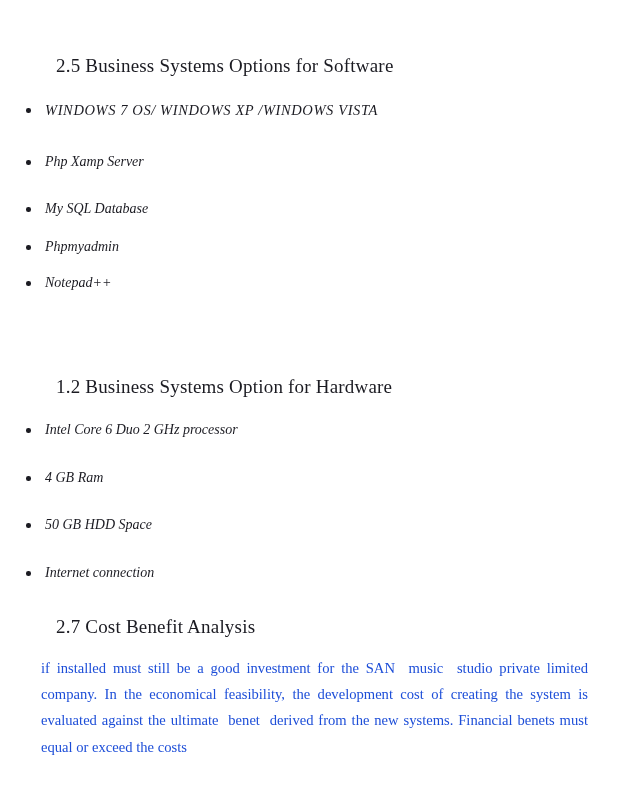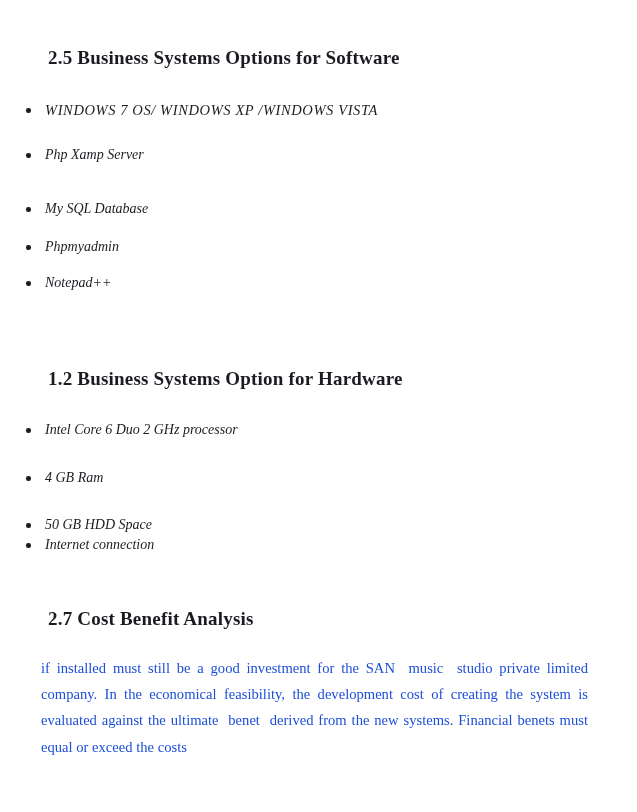--- a/index.html
+++ b/index.html
@@ -11,23 +11,23 @@
     position: relative;
     width: 637px;
     height: 812px;
     background: #ffffff;
     font-family: "Liberation Serif", "DejaVu Serif", serif;
     color: #1b1b22;
     overflow: hidden;
   }
   .heading {
     position: absolute;
-    margin: 0;
+    margin: 8px;
     font-size: 19px;
-    font-weight: 700;
+    font-weight: 400;
     line-height: 24px;
     letter-spacing: 0.2px;
     white-space: nowrap;
   }
   .heading-25 { left: 48px; top: 46px; }
   .heading-26 { left: 48px; top: 367px; }
   .heading-27 { left: 48px; top: 607px; }
 
   .bullet-item {
     position: absolute;
@@ -49,29 +49,29 @@
   }
   .bullet-item .txt {
     position: absolute;
     left: 45px;
     top: 0;
     font-style: italic;
   }
   .caps { letter-spacing: 0.6px; font-size: 14.5px; }
 
   .sw-item-0 { top: 101px; }
-  .sw-item-1 { top: 146px; }
+  .sw-item-1 { top: 153px; }
   .sw-item-2 { top: 200px; }
   .sw-item-3 { top: 238px; }
   .sw-item-4 { top: 274px; }
 
   .hw-item-0 { top: 421px; }
   .hw-item-1 { top: 469px; }
   .hw-item-2 { top: 516px; }
-  .hw-item-3 { top: 536px; padding-left: 11px; }
+  .hw-item-3 { top: 564px; padding-left: 11px; }
 
   .body-paragraph {
     position: absolute;
     left: 41px;
     top: 655px;
     width: 547px;
     margin: 0;
     font-size: 14.6px;
     line-height: 26.2px;
     text-align: justify;

